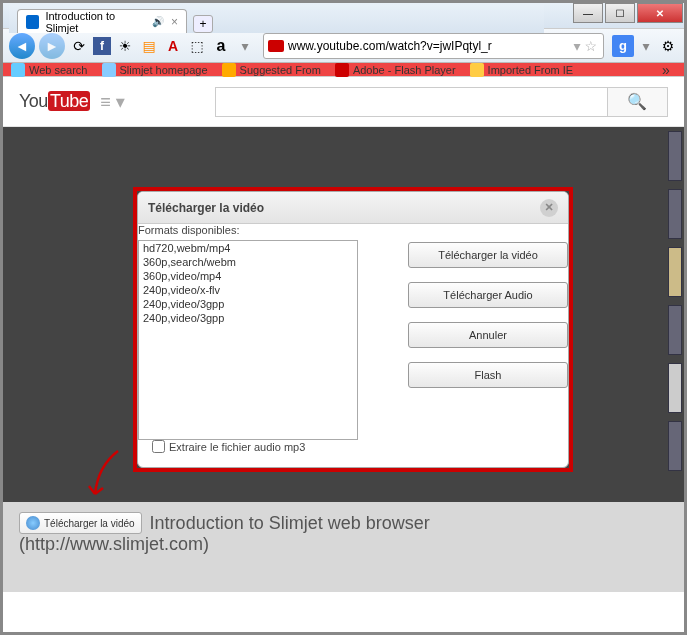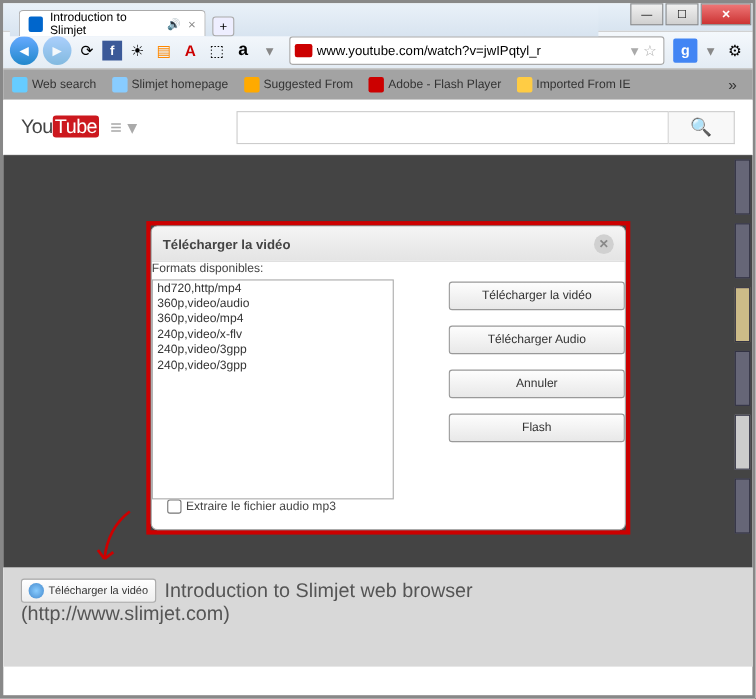--- a/index.html
+++ b/index.html
@@ -21,21 +21,21 @@
 .toolbar{height:34px;background:linear-gradient(#f4f8fc,#e4ecf4);border-bottom:1px solid #bbb;display:flex;align-items:center;padding:0 6px;gap:4px}
 .nav-btn{width:26px;height:26px;border-radius:50%;background:linear-gradient(#6af,#28c);color:#fff;display:flex;align-items:center;justify-content:center;font-size:14px;font-weight:bold}
 .tool-icon{width:20px;height:20px;display:flex;align-items:center;justify-content:center;font-size:14px}
 .addr{flex:1;height:26px;border:1px solid #aaa;background:#fff;display:flex;align-items:center;padding:0 4px;border-radius:3px;margin-left:4px}
 .addr .yt{width:16px;height:12px;background:#c00;border-radius:2px;margin-right:4px}
 .addr input{flex:1;border:none;outline:none;font-size:12px}
 .addr .star{color:#aaa;font-size:14px;margin:0 2px}
 .after-addr{display:flex;align-items:center;gap:2px;margin-left:4px}
 .gbox{width:22px;height:22px;background:#4285f4;color:#fff;display:flex;align-items:center;justify-content:center;font-size:13px;font-weight:bold;border-radius:2px}
 
-.bookbar{height:28px;background:#a3a3a3;border-bottom:1px solid #ccc;display:flex;align-items:center;padding:0 8px;gap:14px;font-size:11px;color:#333}
+.bookbar{height:14px;background:#ef4444;border-bottom:1px solid #ccc;display:flex;align-items:center;padding:0 8px;gap:14px;font-size:11px;color:#333}
 .bm{display:flex;align-items:center;gap:4px}
 .bm .ic{width:14px;height:14px;border-radius:2px}
 
 .page{position:relative;height:515px;background:#fff}
 .yt-head{height:50px;background:#fff;border-bottom:1px solid #e5e5e5;display:flex;align-items:center;padding:0 16px;gap:10px}
 .yt-logo{font-size:18px;font-weight:normal;letter-spacing:-0.5px}
 .yt-logo .you{color:#444}
 .yt-logo .tube{background:#cc181e;color:#fff;padding:0 2px;border-radius:3px}
 .yt-menu{color:#aaa;font-size:18px}
 .yt-search-wrap{flex:1;display:flex;margin-left:80px}
@@ -162,22 +162,22 @@
       <div class="dialog-wrap">
         <div class="dialog">
           <div class="dlg-head">
             <span>Télécharger la vidéo</span>
             <div class="dlg-close">✕</div>
           </div>
           <div class="dlg-body">
             <div class="left-col">
               <div class="lbl">Formats disponibles:</div>
               <div class="formats">
-                <div class="opt">hd720,http/mp4</div>
-                <div class="opt">360p,video/audio</div>
+                <div class="opt">hd720,webm/mp4</div>
+                <div class="opt">360p,search/webm</div>
                 <div class="opt">360p,video/mp4</div>
                 <div class="opt">240p,video/x-flv</div>
                 <div class="opt">240p,video/3gpp</div>
                 <div class="opt">240p,video/3gpp</div>
               </div>
             </div>
             <div class="right-col">
               <div class="dlg-btn">Télécharger la vidéo</div>
               <div class="dlg-btn">Télécharger Audio</div>
               <div class="dlg-btn">Annuler</div>

